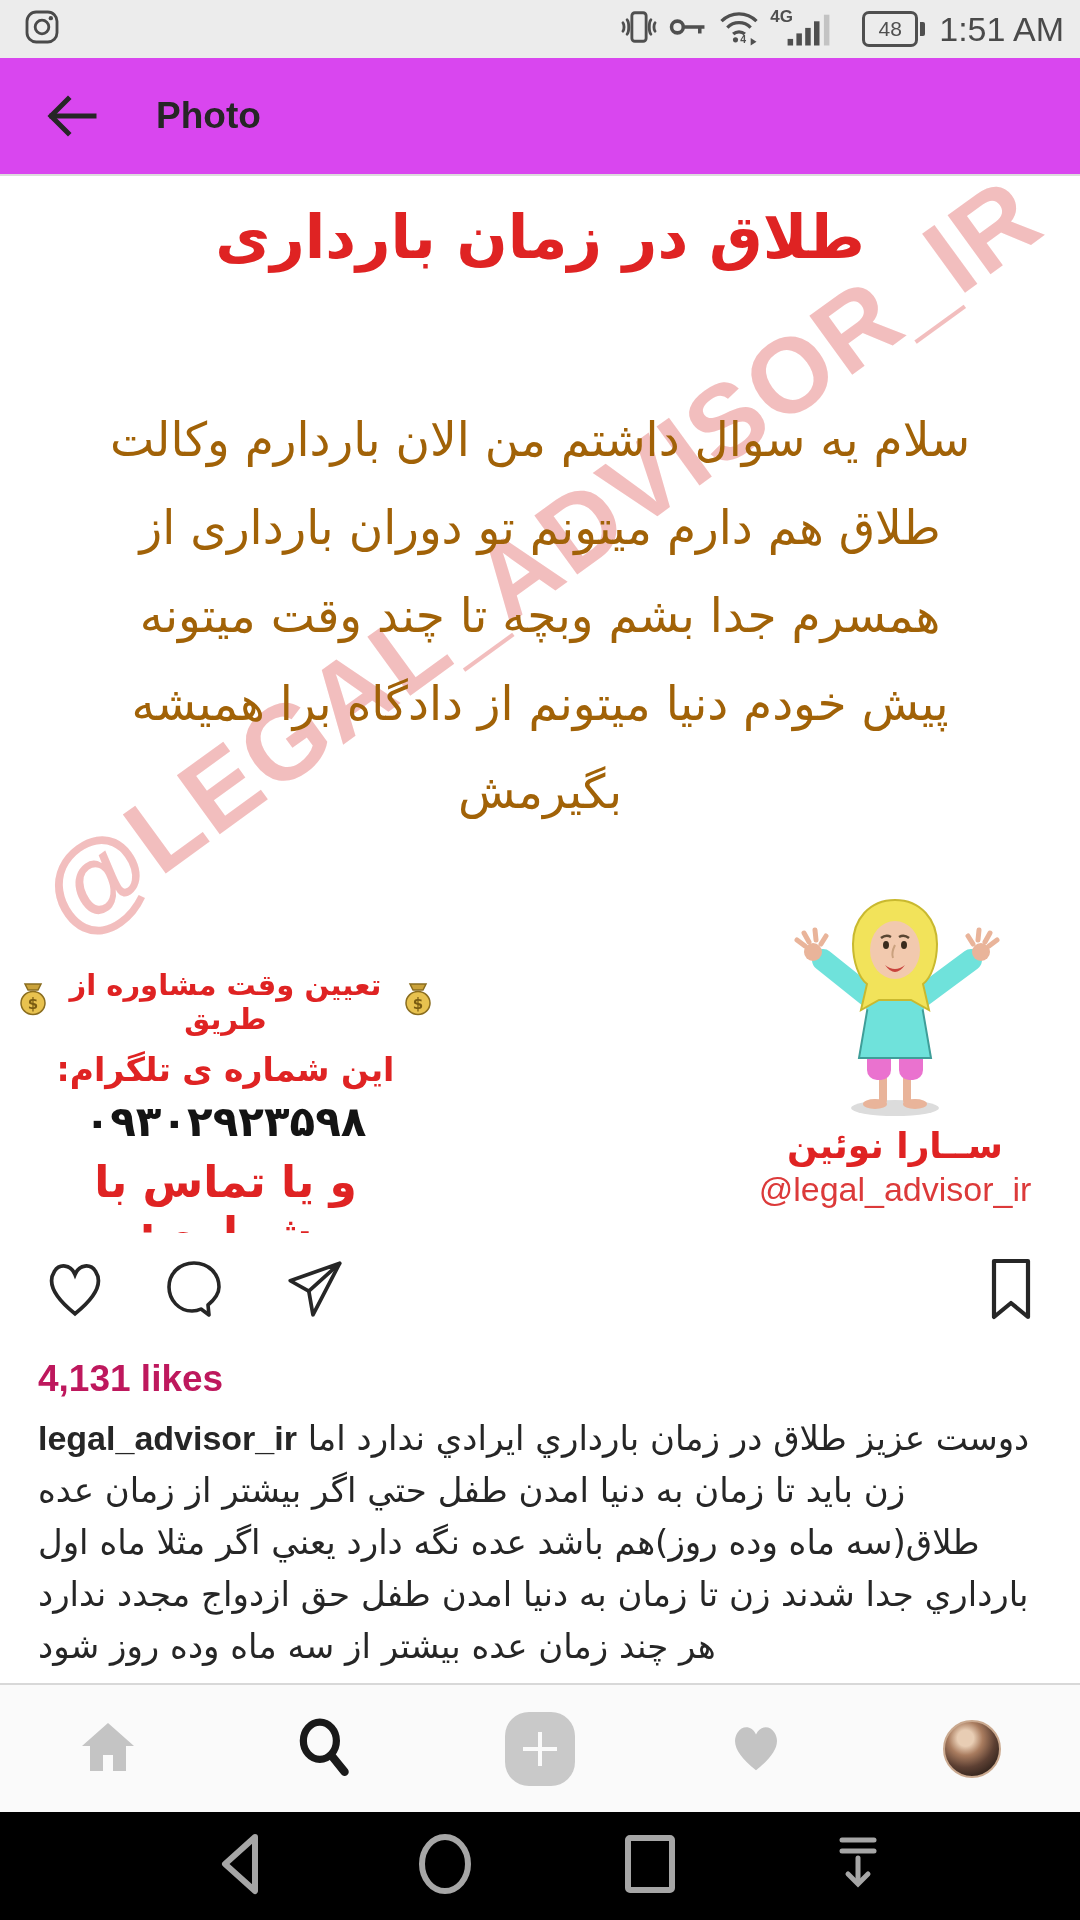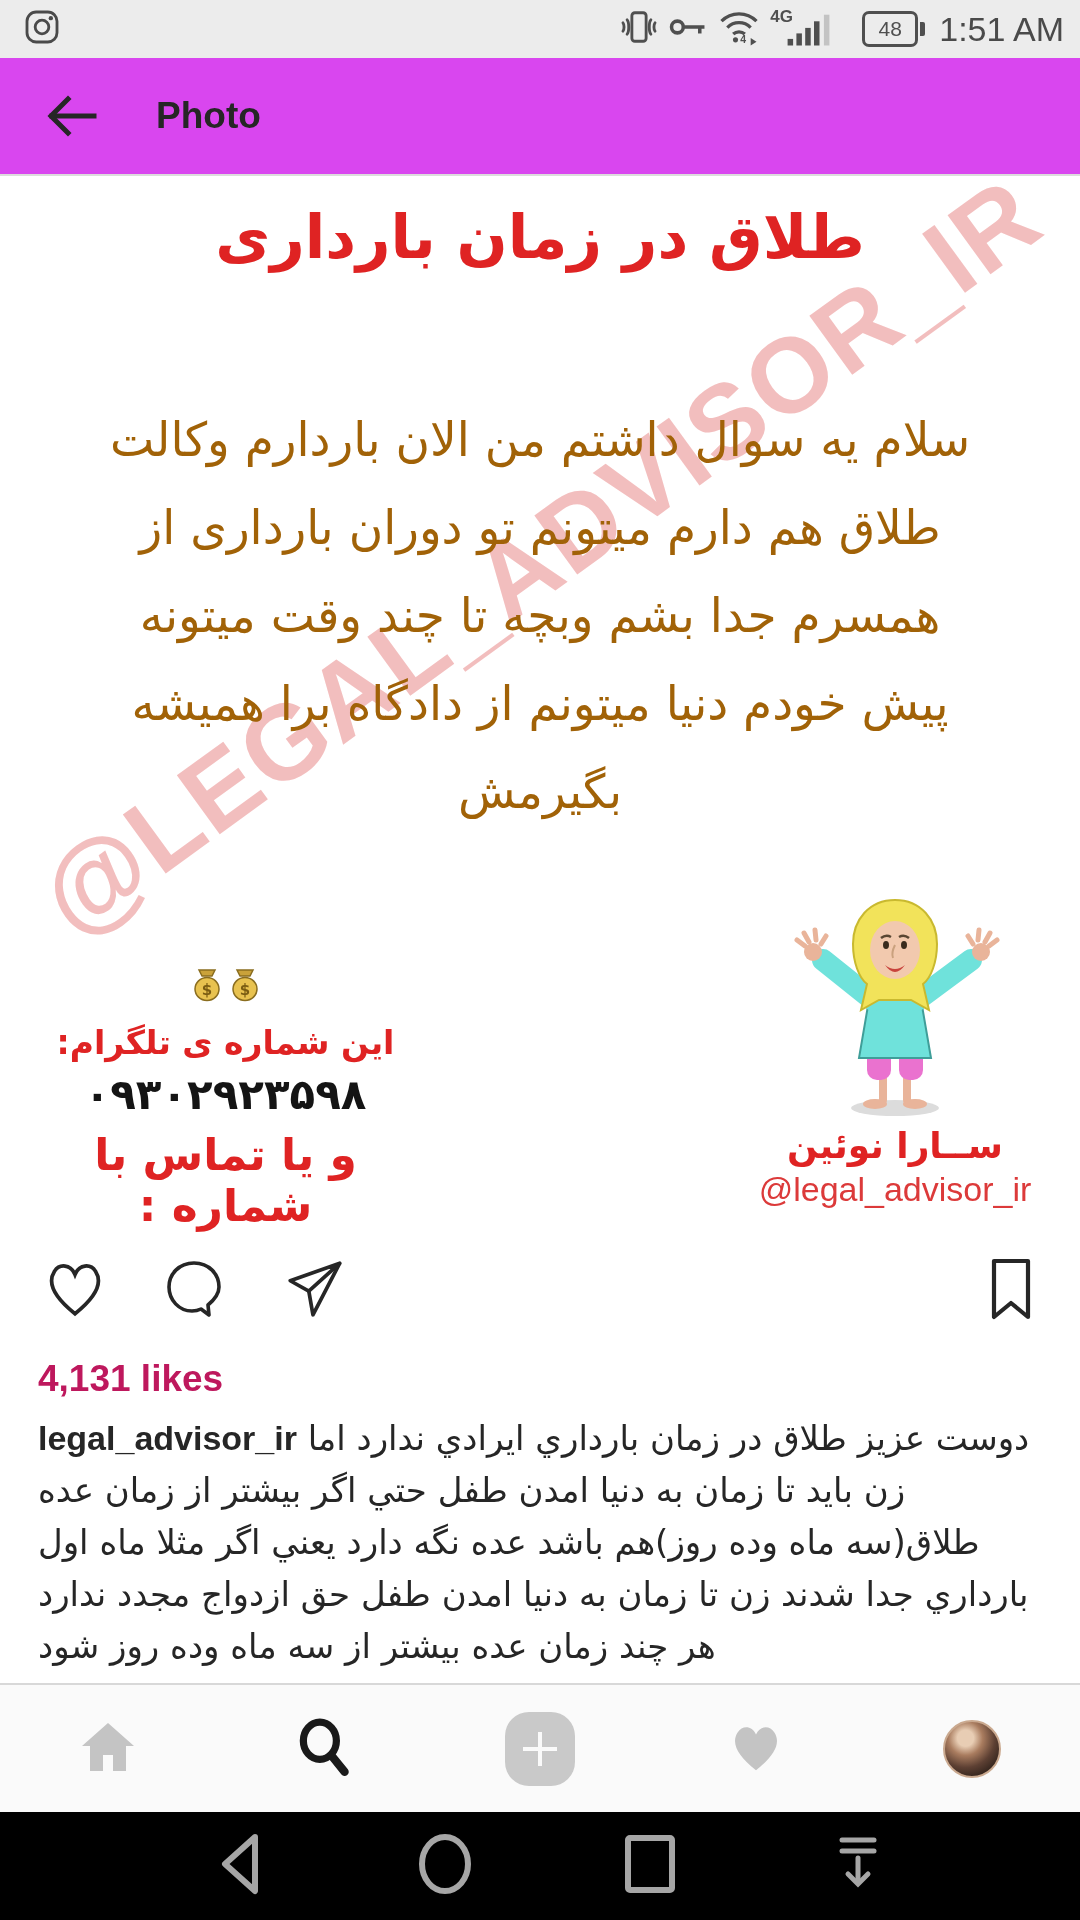--- a/index.html
+++ b/index.html
@@ -164,20 +164,21 @@
 
     <div class="contact-block">
       <div class="contact-heading">
         <span>
           <svg width="30" height="34" viewBox="0 0 30 34">
               <path d="M10 8 L7 2 h16 l-3 6 z" fill="#caa23a" stroke="#8a6d1f" stroke-width="1.5"></path>
               <ellipse cx="15" cy="21" rx="12" ry="11.5" fill="#e8c24f" stroke="#8a6d1f" stroke-width="1.5"></ellipse>
               <text x="15" y="27" font-size="15" font-weight="700" fill="#7a5c12" text-anchor="middle">$</text>
             </svg>
         </span>
+        <span>تعیین وقت مشاوره از طریق</span>
         <span>
           <svg width="30" height="34" viewBox="0 0 30 34">
               <path d="M10 8 L7 2 h16 l-3 6 z" fill="#caa23a" stroke="#8a6d1f" stroke-width="1.5"></path>
               <ellipse cx="15" cy="21" rx="12" ry="11.5" fill="#e8c24f" stroke="#8a6d1f" stroke-width="1.5"></ellipse>
               <text x="15" y="27" font-size="15" font-weight="700" fill="#7a5c12" text-anchor="middle">$</text>
             </svg>
         </span>
       </div>
       <div class="contact-label">این شماره ی تلگرام:</div>
       <div class="contact-number">۰۹۳۰۲۹۲۳۵۹۸</div>

